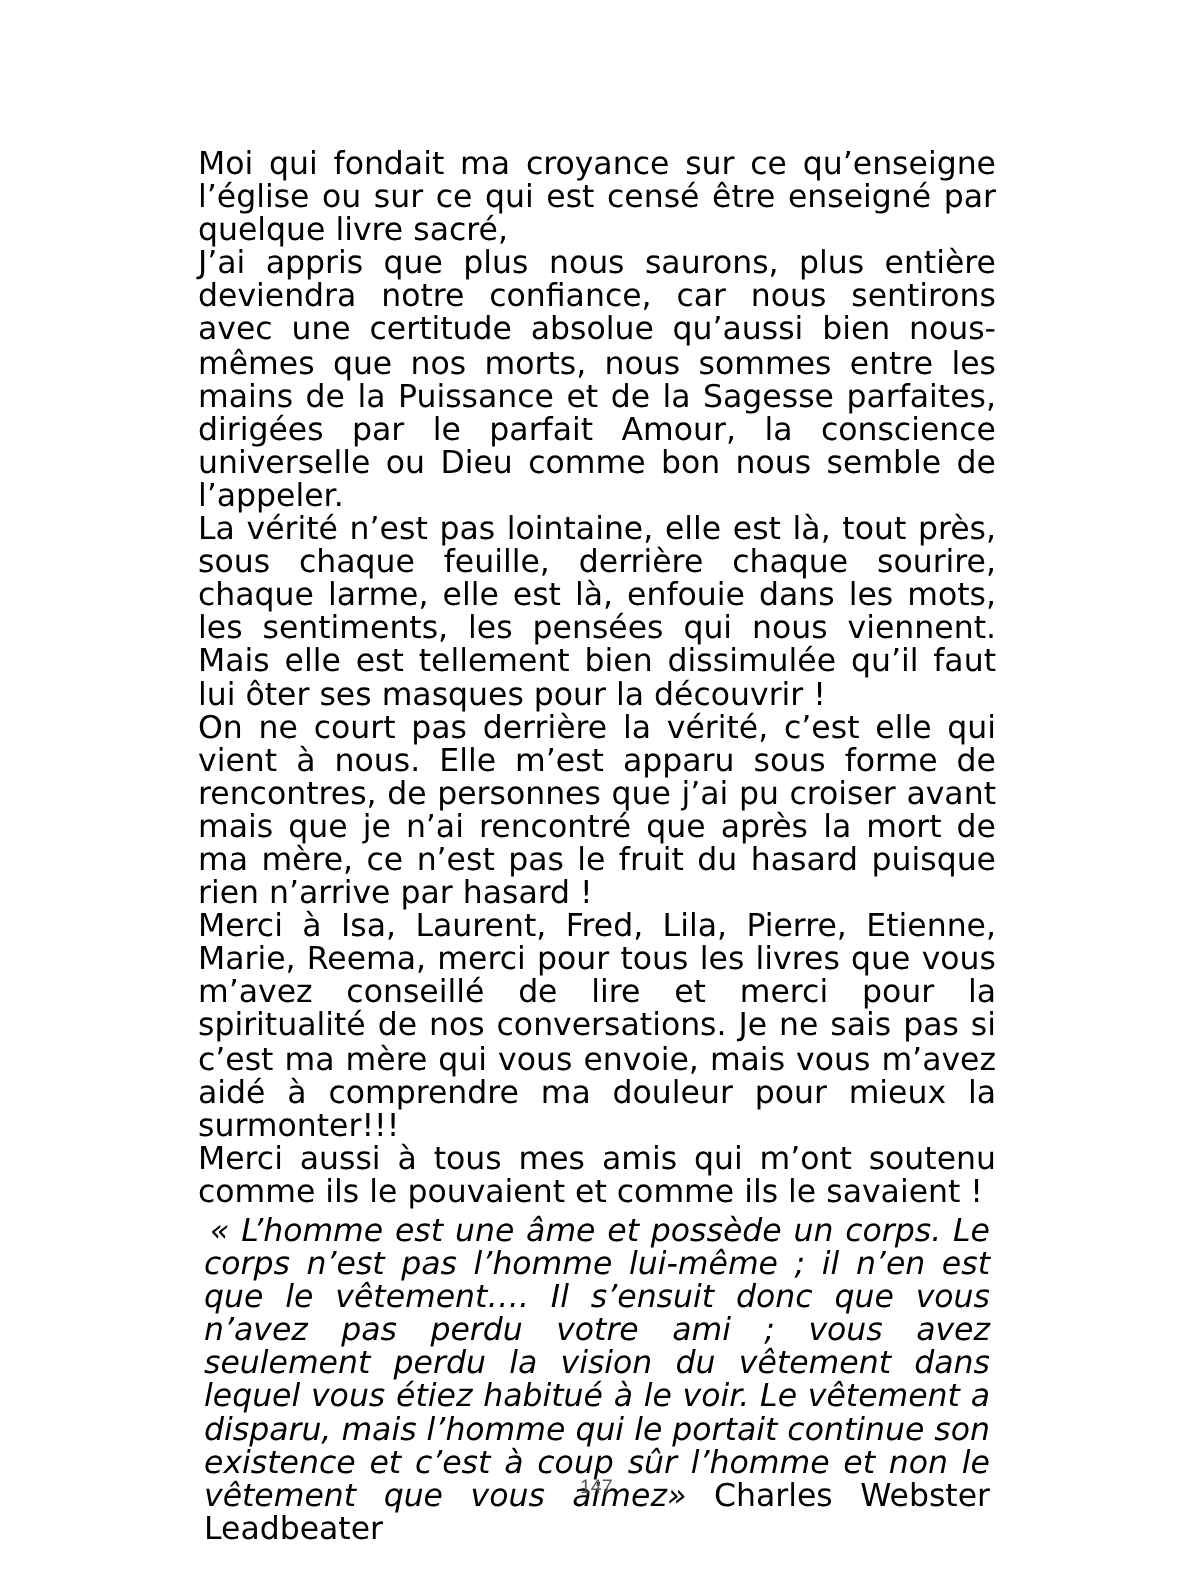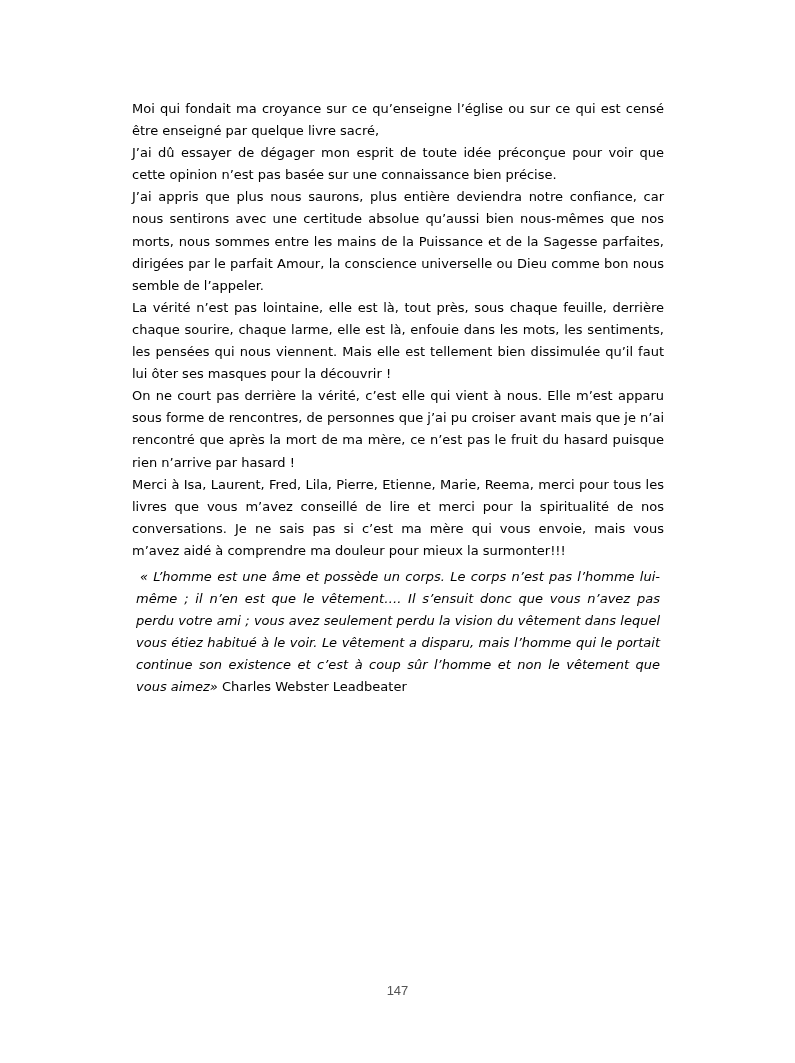--- a/index.html
+++ b/index.html
@@ -4,21 +4,21 @@
 <style>
   html, body { margin: 0; padding: 0; background: #ffffff; }
   body { width: 795px; height: 1063px; position: relative; overflow: hidden; }
   .page { position: absolute; left: 0; top: 0; width: 795px; height: 1063px; background: #ffffff; }
   .text-block {
     position: absolute;
     left: 132px;
     top: 98px;
     width: 532px;
     font-family: "DejaVu Sans", sans-serif;
-    font-size: 13px;
+    font-size: 21px;
     line-height: 22.1px;
     color: #000000;
   }
   .para { margin: 0; text-align: justify; }
   .quote { margin: 4px; text-align: justify; }
   .quote .q-text { font-style: italic; }
   .quote .indent { display: inline-block; width: 4px; }
   .page-number {
     position: absolute;
     left: 0; width: 795px;
@@ -28,21 +28,21 @@
     font-size: 13px;
     color: #555555;
   }
 </style>
 </head>
 <body>
 
 <div class="page">
   <div class="text-block">
     <p class="para">Moi qui fondait ma croyance sur ce qu’enseigne l’église ou sur ce qui est censé être enseigné par quelque livre sacré,</p>
-    <p class="para">J’ai dû essayer de dégager mon esprit de toute idée préconçue pour voir que cette opinion n’est pas basée sur une connaissance bien précise.</p>
     <p class="para">J’ai appris que plus nous saurons, plus entière deviendra notre confiance, car nous sentirons avec une certitude absolue qu’aussi bien nous-mêmes que nos morts, nous sommes entre les mains de la Puissance et de la Sagesse parfaites, dirigées par le parfait Amour, la conscience universelle ou Dieu comme bon nous semble de l’appeler.</p>
     <p class="para">La vérité n’est pas lointaine, elle est là, tout près, sous chaque feuille, derrière chaque sourire, chaque larme, elle est là, enfouie dans les mots, les sentiments, les pensées qui nous viennent. Mais elle est tellement bien dissimulée qu’il faut lui ôter ses masques pour la découvrir !</p>
     <p class="para">On ne court pas derrière la vérité, c’est elle qui vient à nous. Elle m’est apparu sous forme de rencontres, de personnes que j’ai pu croiser avant mais que je n’ai rencontré que après la mort de ma mère, ce n’est pas le fruit du hasard puisque rien n’arrive par hasard !</p>
     <p class="para">Merci à Isa, Laurent, Fred, Lila, Pierre, Etienne, Marie, Reema, merci pour tous les livres que vous m’avez conseillé de lire et merci pour la spiritualité de nos conversations. Je ne sais pas si c’est ma mère qui vous envoie, mais vous m’avez aidé à comprendre ma douleur pour mieux la surmonter!!!</p>
+    <p class="para">Merci aussi à tous mes amis qui m’ont soutenu comme ils le pouvaient et comme ils le savaient !</p>
     <p class="quote"><span class="indent"></span><span class="q-text">« L’homme est une âme et possède un corps. Le corps n’est pas l’homme lui-même ; il n’en est que le vêtement…. Il s’ensuit donc que vous n’avez pas perdu  votre ami ; vous avez seulement perdu la vision du vêtement dans lequel vous étiez habitué à le voir. Le vêtement a disparu, mais l’homme qui le portait continue son existence et c’est à coup sûr l’homme et non le vêtement que vous aimez»</span><span> Charles Webster Leadbeater</span></p>
   </div>
   <div class="page-number">147</div>
 </div>
 
 </body></html>

